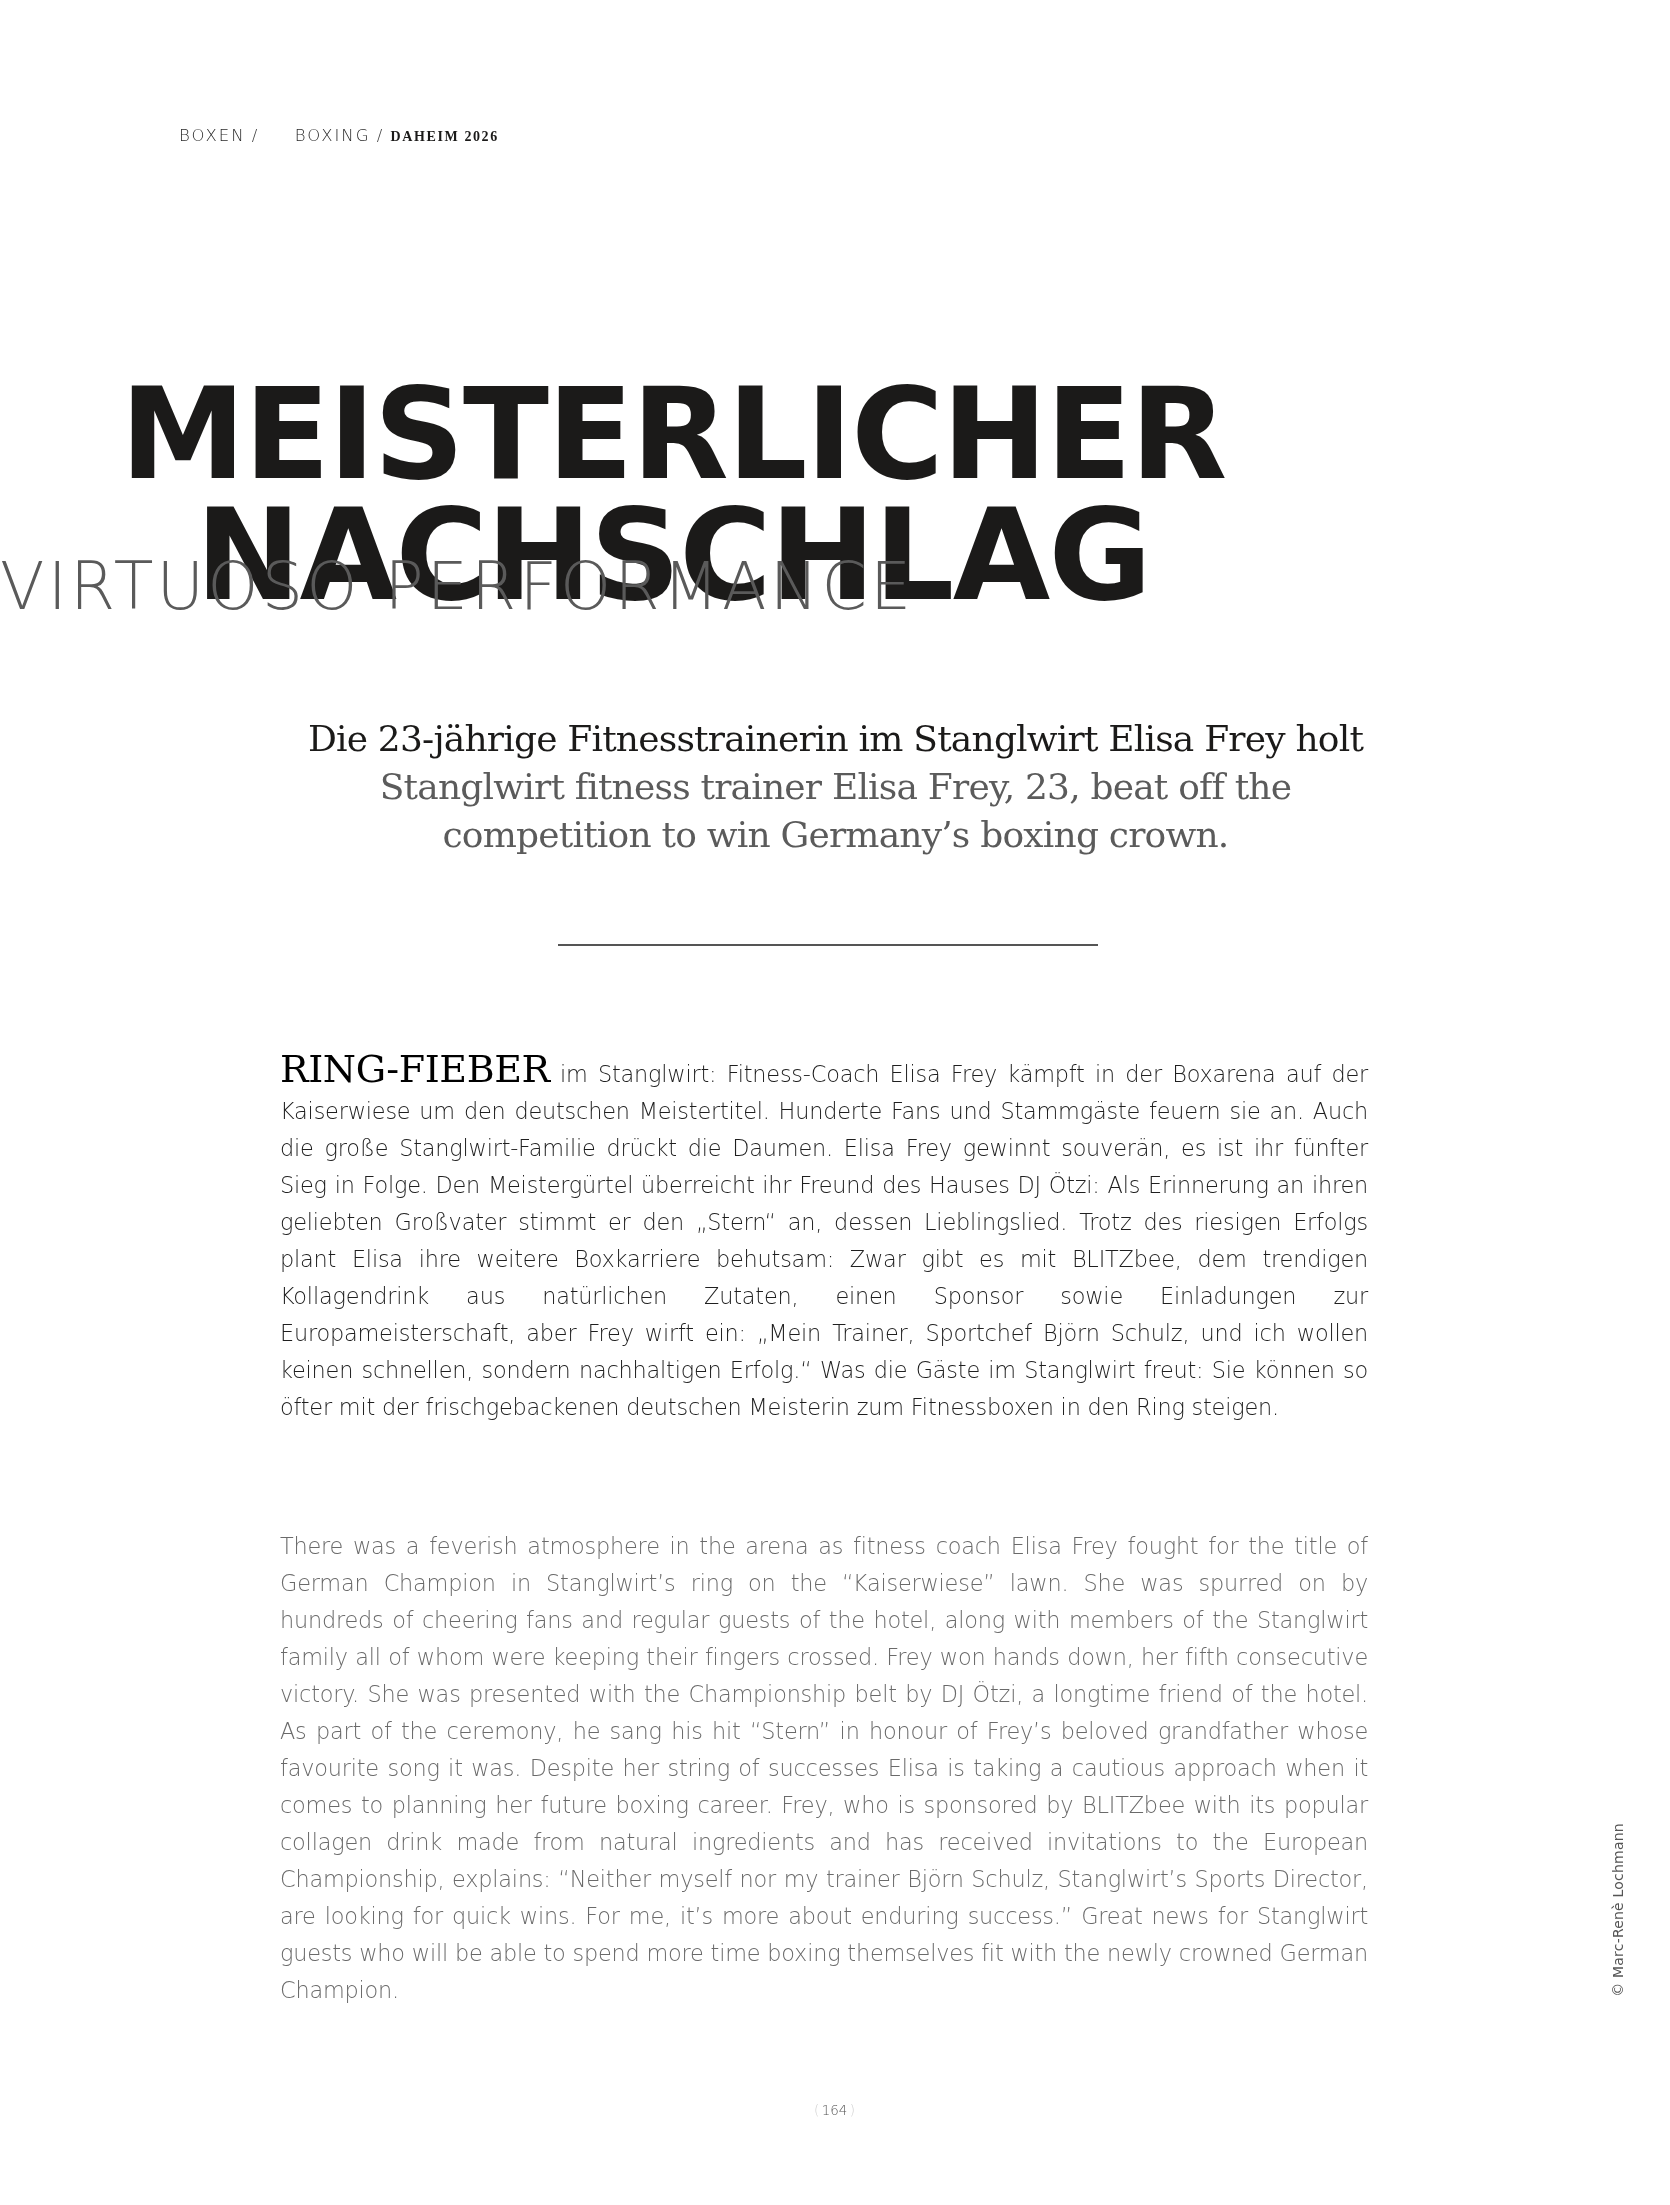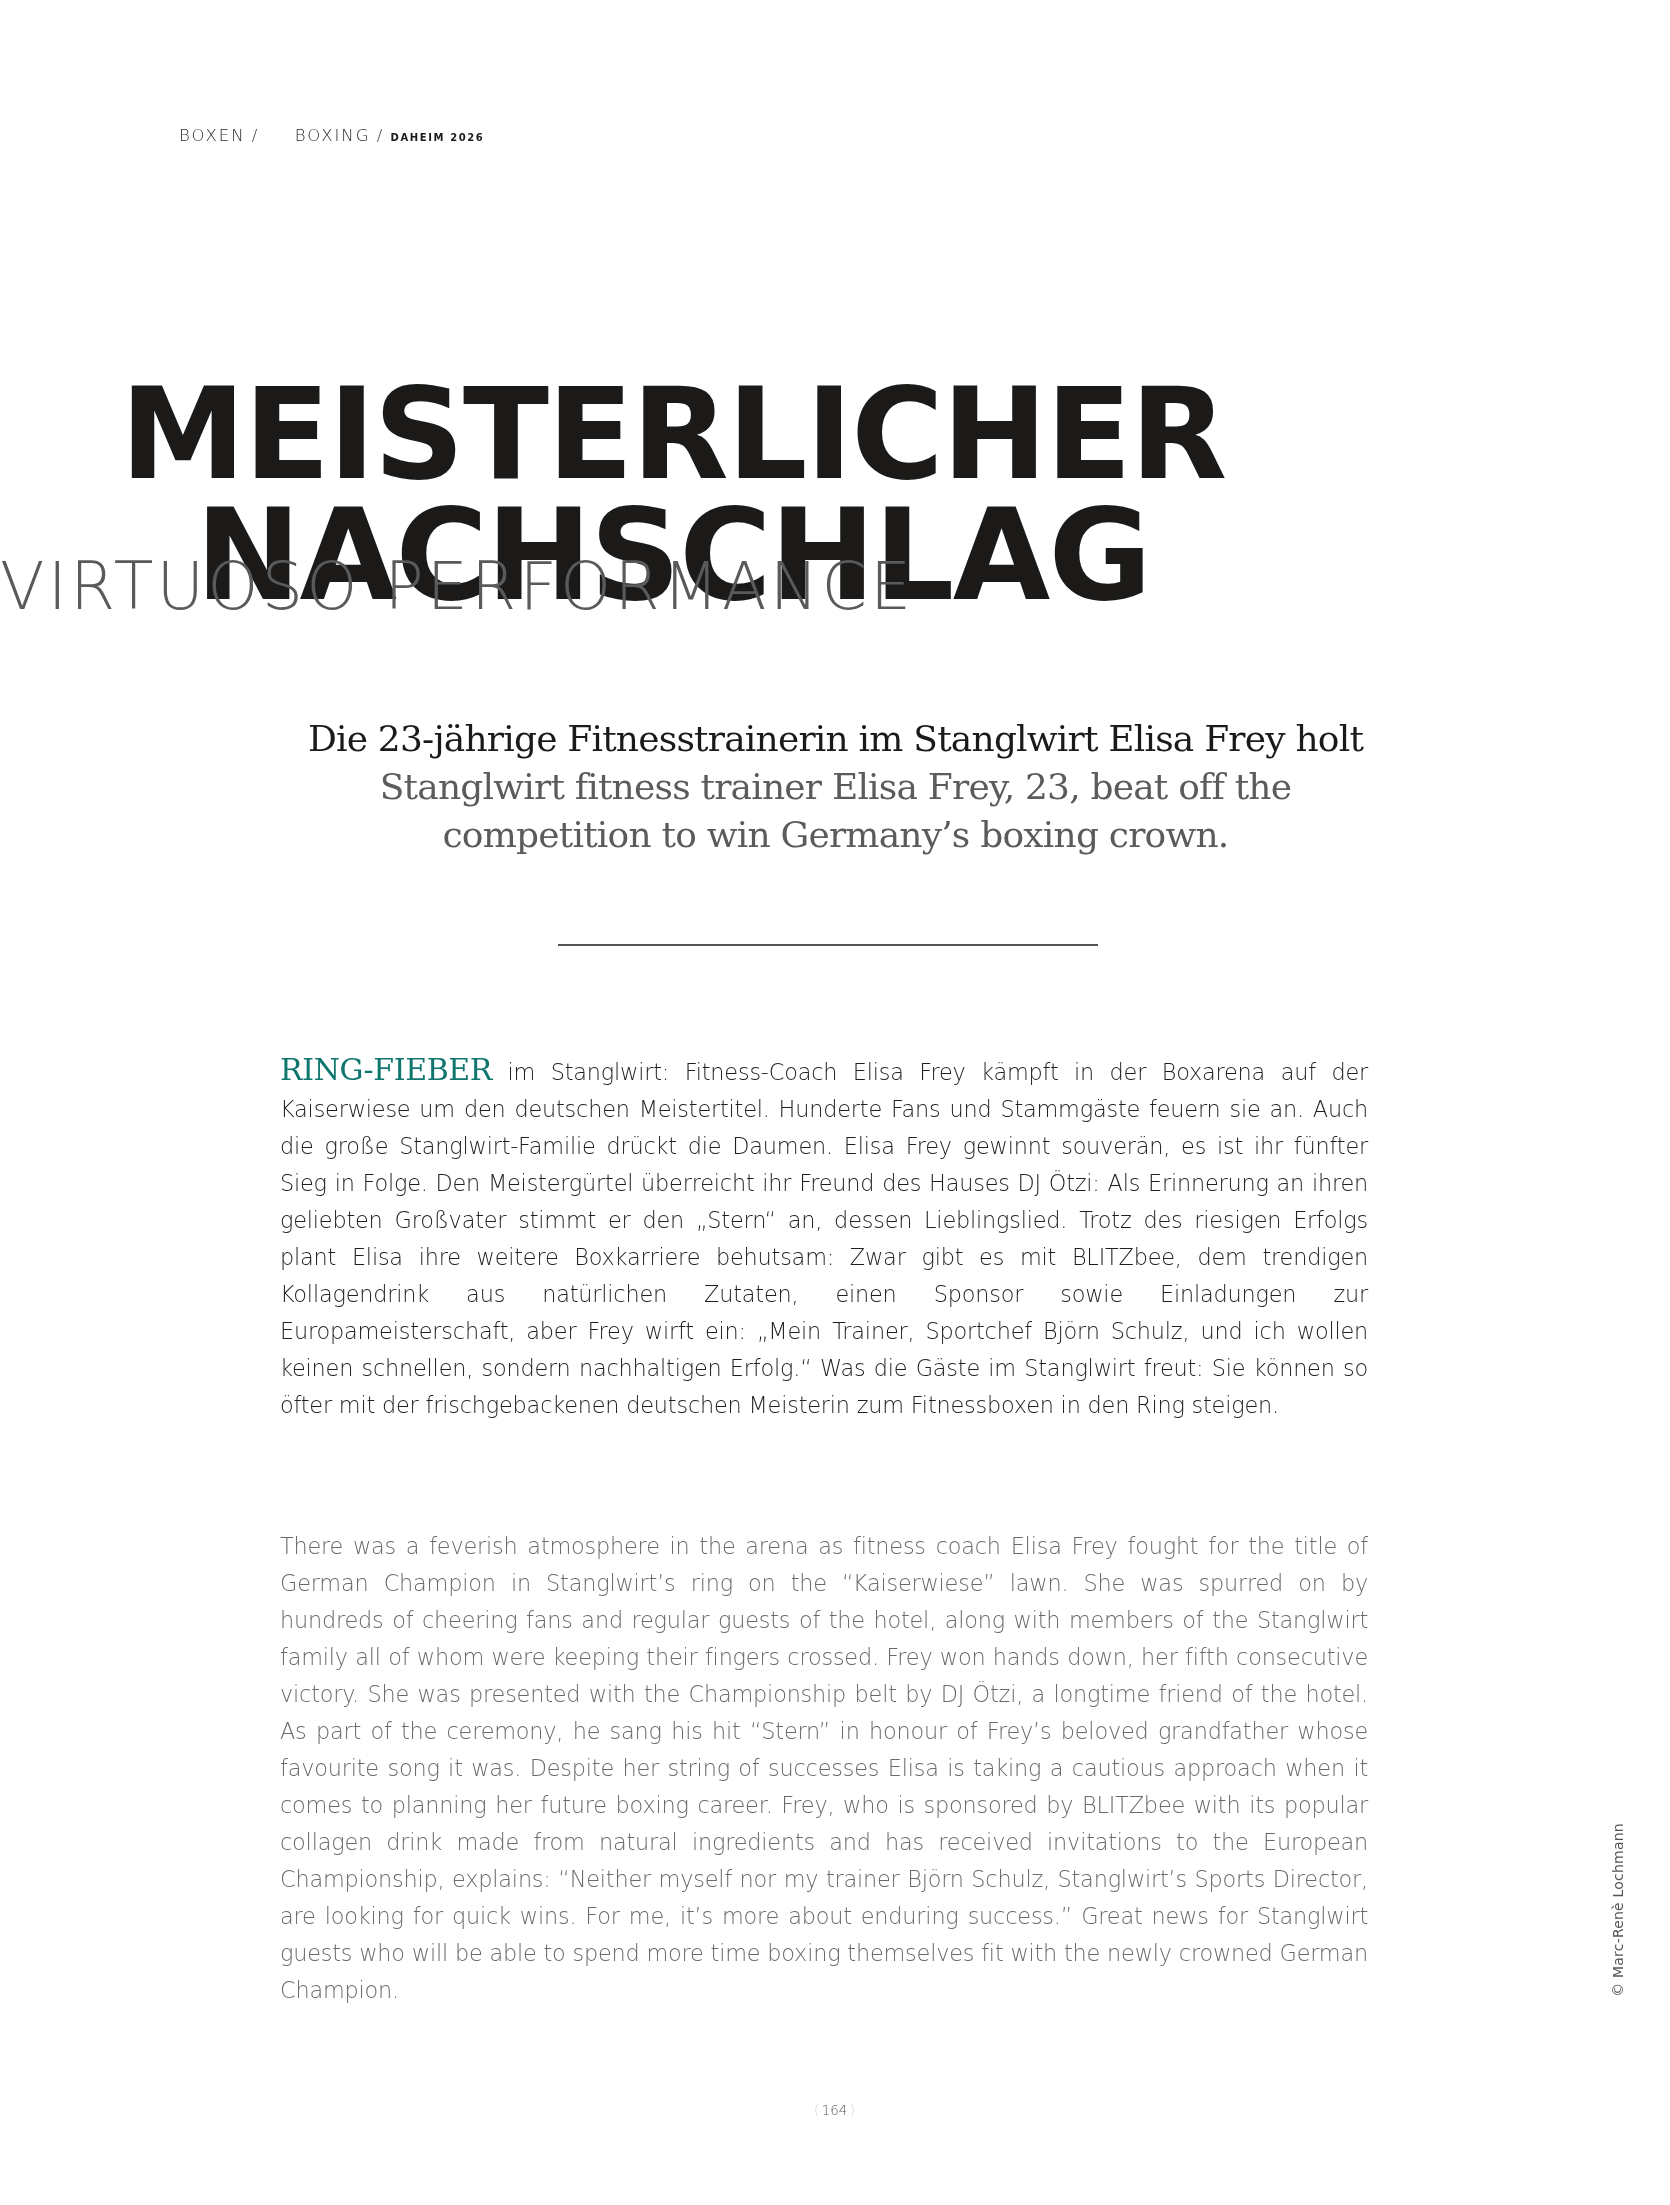--- a/index.html
+++ b/index.html
@@ -7,21 +7,21 @@
     width: 1670px; height: 2205px; position: relative; overflow: hidden;
     font-family: "Liberation Sans", sans-serif; color: #1b1a19;
   }
   .breadcrumb {
     position: absolute; left: 150px; top: 126px;
     font-family: "DejaVu Sans", sans-serif; font-size: 16.5px;
     letter-spacing: 2px; color: #2a2a2a; white-space: nowrap;
   }
   .breadcrumb .light { font-weight: 200; font-family: "DejaVu Sans", sans-serif; margin-left: 29px; }
   .breadcrumb .sep { margin: 0 6.3px; color: #444; }
-  .breadcrumb .bold { font-weight: bold; font-size: 10px; letter-spacing: 1.6px; color: #1b1a19; }
+  .breadcrumb .bold { font-weight: bold; font-size: 14px; letter-spacing: 1.6px; color: #1b1a19; font-family: Liberation Serif, serif; }
 
   .title {
     position: absolute; left: 0; width: 1346px; top: 290px;
     text-align: center; font-family: "DejaVu Sans", sans-serif; font-weight: bold;
     font-size: 126px; line-height: 121px; letter-spacing: -1.6px; color: #1b1a19;
   }
   .title .line { display: block; }
 
   .subtitle {
     position: absolute; left: 0; width: 1670px; top: 551px;
@@ -43,21 +43,21 @@
   }
 
   .body-de {
     position: absolute; left: 280px; width: 1088px; top: 1029px;
     font-family: "DejaVu Sans", sans-serif; font-weight: 200;
     font-size: 22.4px; line-height: 37px; text-align: justify;
     color: #1f1f1f; letter-spacing: -0.2px;
   }
   .body-de .lead {
     font-family: "DejaVu Serif", serif; font-weight: normal;
-    font-size: 30px; letter-spacing: -0.4px; color: #0f766e;
+    font-size: 38px; letter-spacing: -0.4px; color: #000000;
   }
   .body-en {
     position: absolute; left: 280px; width: 1088px; top: 1506px;
     font-family: "DejaVu Sans", sans-serif; font-weight: 200;
     font-size: 22.4px; line-height: 37px; text-align: justify;
     color: #6a6a6a; letter-spacing: -0.2px;
   }
 
   .page-number {
     position: absolute; left: 803px; width: 63px; top: 2103px;

